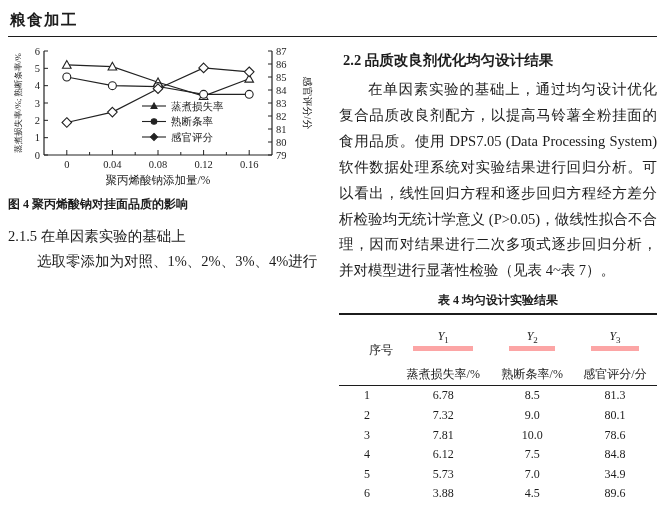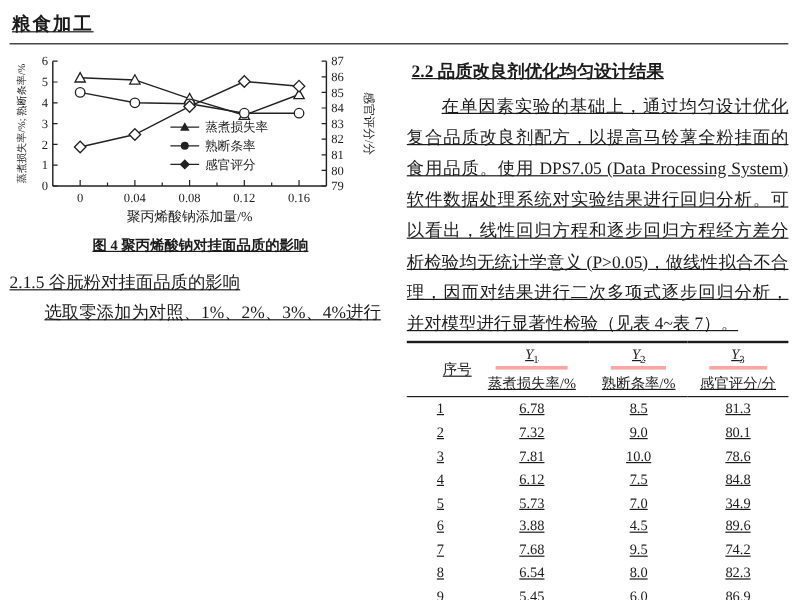--- a/index.html
+++ b/index.html
@@ -1,48 +1,47 @@
 <!DOCTYPE html>
 <html><head>
 <meta charset="utf-8">
 <style>
   html,body{margin:0;padding:0;background:#ffffff;}
   .page{
     width:665px;height:500px;box-sizing:border-box;overflow:hidden;
     background:#ffffff;color:#1c1c1c;
     font-family:"Liberation Serif","DejaVu Serif",serif;
     padding:8px 8px 0 8px;
-    text-decoration:underline;
   }
   header.phead{
     display:flex;justify-content:space-between;align-items:flex-end;
     border-bottom:1.5px solid #1c1c1c;padding:2px 2px 5px 2px;
   }
   .hl{font-weight:bold;font-size:15.5px;letter-spacing:1.5px;}
   .hr{font-size:11.5px;}
   .cols{display:flex;gap:13px;margin-top:6px;}
   .col{width:318px;box-sizing:border-box;}
   .body-text{margin:0;font-size:14.5px;line-height:25.9px;text-align:justify;}
   .indent{text-indent:2em;}
   figure.fig{margin:2px 0 0 0;}
   figure.fig svg{display:block;}
-  figcaption.figcap{text-align:center;font-size:12px;font-weight:bold;margin-top:1px;}
+  figcaption.figcap{font-size:12px;font-weight:bold;margin-top:1px;}
   .h215{font-size:14.5px;font-weight:normal;margin:10px 0 0 0;line-height:26px;}
   .h22{font-size:14.5px;font-weight:bold;margin:4px;line-height:26px;}
   .p215{margin:0;}
   .table-title{text-align:center;font-weight:bold;font-size:12px;margin:8px 0 4px 0;}
   table.utable{
     width:100%;border-collapse:collapse;
     border-top:2px solid #1c1c1c;border-bottom:2px solid #1c1c1c;
     font-size:12px;
   }
   .utable th,.utable td{font-weight:normal;text-align:center;padding:1.6px 2px;color:#1c1c1c;}
   .utable th.idx{width:52px;text-align:right;}
   .utable .hb{border-bottom:1px solid #1c1c1c;}
-  .utable .spanline{display:block;border-bottom:3px solid #fca5a5;margin:0 16px;padding-bottom:1px;}
+  .utable .spanline{display:block;border-bottom:5px solid #fca5a5;margin:12px 16px;padding-bottom:1px;}
   .utable i{font-style:italic;}
   .utable sub{font-size:9px;}
   .utable tbody td{padding:2.3px 2px;}
   svg text{fill:#1c1c1c;font-family:"Liberation Serif","DejaVu Serif",serif;}
 </style>
 </head>
 <body>
 
 <div class="page">
 
@@ -132,28 +131,29 @@
             <line x1="134" y1="76.5" x2="158" y2="76.5" stroke="#222222" stroke-width="1.1"></line>
             <circle cx="146" cy="76.5" r="2.7600000000000002" fill="#222222" stroke="#222222" stroke-width="1.1"></circle>
             <text x="163" y="80" font-size="10.5" text-anchor="start">熟断条率</text>
             <line x1="134" y1="92" x2="158" y2="92" stroke="#222222" stroke-width="1.1"></line>
             <polygon points="146,88.5 149.5,92 146,95.5 142.5,92" fill="#222222" stroke="#222222" stroke-width="1.1"></polygon>
             <text x="163" y="95.5" font-size="10.5" text-anchor="start">感官评分</text>
           </svg>
         <figcaption class="figcap">图 4  聚丙烯酸钠对挂面品质的影响</figcaption>
       </figure>
 
-      <h3 class="h215">2.1.5  谷朊粉对挂面品质的影响</h3>
+      <h3 class="h215">2.1.5  在单因素实验的基础上</h3>
       <p class="body-text indent p215">选取零添加为对照、1%、2%、3%、4%进行</p>
     </section>
 
     <section class="col">
       <h3 class="h22">2.2  品质改良剂优化均匀设计结果</h3>
       <p class="body-text indent">在单因素实验的基础上，通过均匀设计优化复合品质改良剂配方，以提高马铃薯全粉挂面的食用品质。使用 DPS7.05 (Data Processing System) 软件数据处理系统对实验结果进行回归分析。可以看出，线性回归方程和逐步回归方程经方差分析检验均无统计学意义 (P&gt;0.05)，做线性拟合不合理，因而对结果进行二次多项式逐步回归分析，并对模型进行显著性检验（见表 4~表 7）。</p>
 
+      <div class="table-title">表 4  均匀设计实验结果</div>
 
       <table class="utable">
         <thead>
           <tr>
             <th class="idx hb" rowspan="2">序号</th>
             <th>
                 <span class="spanline"><i>Y</i><sub>1</sub></span>
               </th>
             <th>
                 <span class="spanline"><i>Y</i><sub>2</sub></span>

